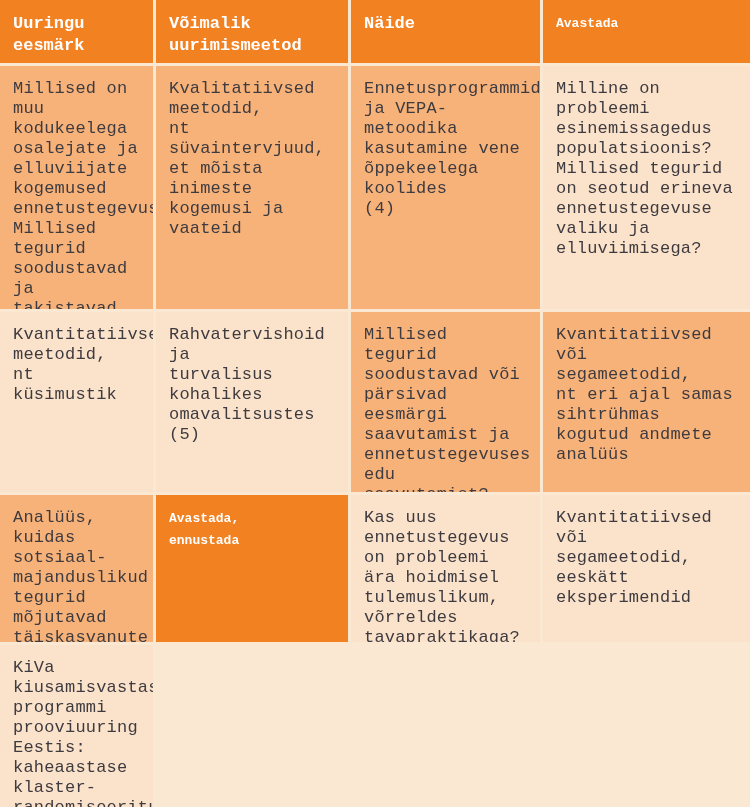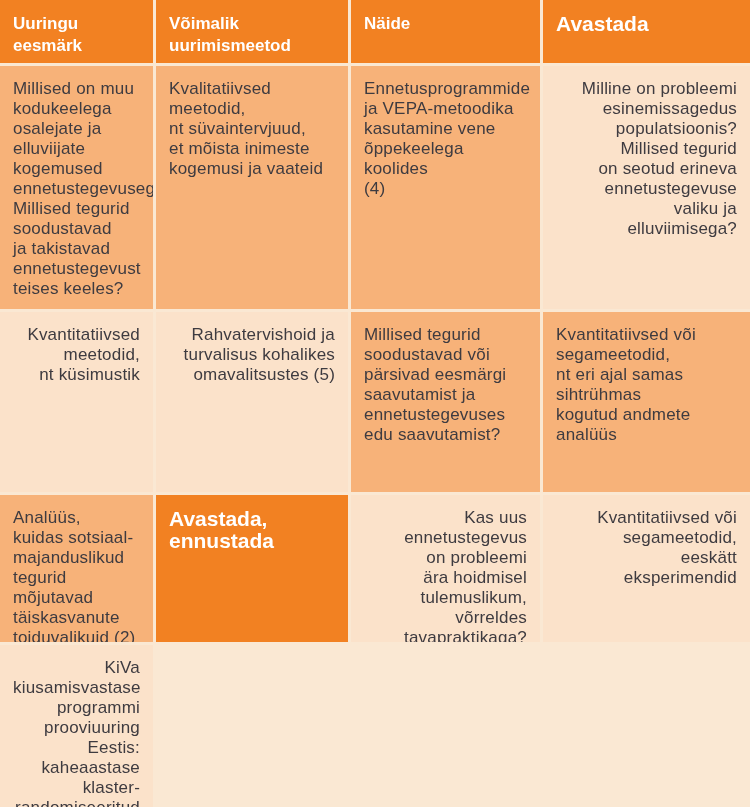--- a/index.html
+++ b/index.html
@@ -8,51 +8,51 @@
     background: #ffffff;
   }
   .table {
     width: 750px;
     height: 807px;
     display: grid;
     grid-template-columns: 153px 192px 189px 1fr;
     grid-template-rows: 63px 243px 180px 147px 1fr;
     gap: 3px;
     background: var(--gap, #FAE8D3);
-    font-family: Liberation Sans, sans-serif;
+    font-family: Liberation Mono, monospace;
     box-sizing: border-box;
   }
   .cell {
     padding: 13px 13px 10px 13px;
     box-sizing: border-box;
     white-space: pre-line;
     overflow: hidden;
   }
   .head {
     background: var(--orange, #F28122);
     color: var(--header-text, #FFFFFF);
     font-weight: bold;
     font-size: 17px;
     line-height: 22px;
   }
   .rowhead {
     background: var(--orange, #F28122);
     color: var(--header-text, #FFFFFF);
     font-weight: bold;
-    font-size: 21px;
+    font-size: 13px;
     line-height: 22px;
   }
   .body {
     color: var(--body-text, #3E3B40);
     font-size: 17px;
     line-height: 20px;
     letter-spacing: 0.2px;
   }
   .shade-a { background: var(--row-odd, #F7B279); }
-  .shade-b { background: var(--row-even, #FBE2CA); text-align: right; }
+  .shade-b { background: var(--row-even, #FBE2CA); }
 </style>
 </head>
 <body>
 
 <div class="table">
 
   <div class="cell head">Uuringu
 eesmärk</div>
   <div class="cell head">Võimalik
 uurimismeetod</div>

